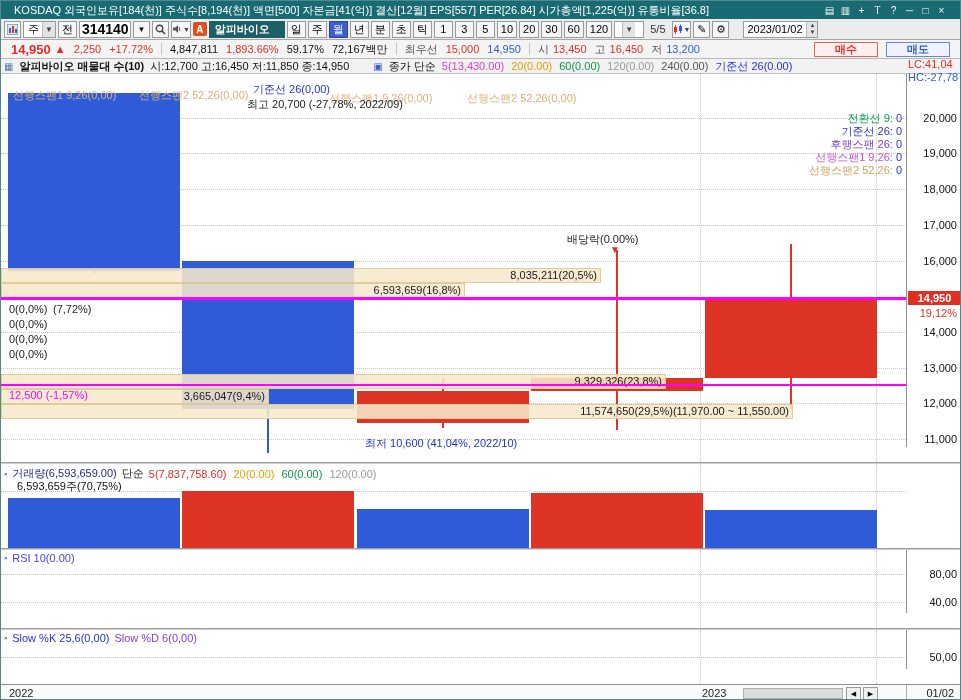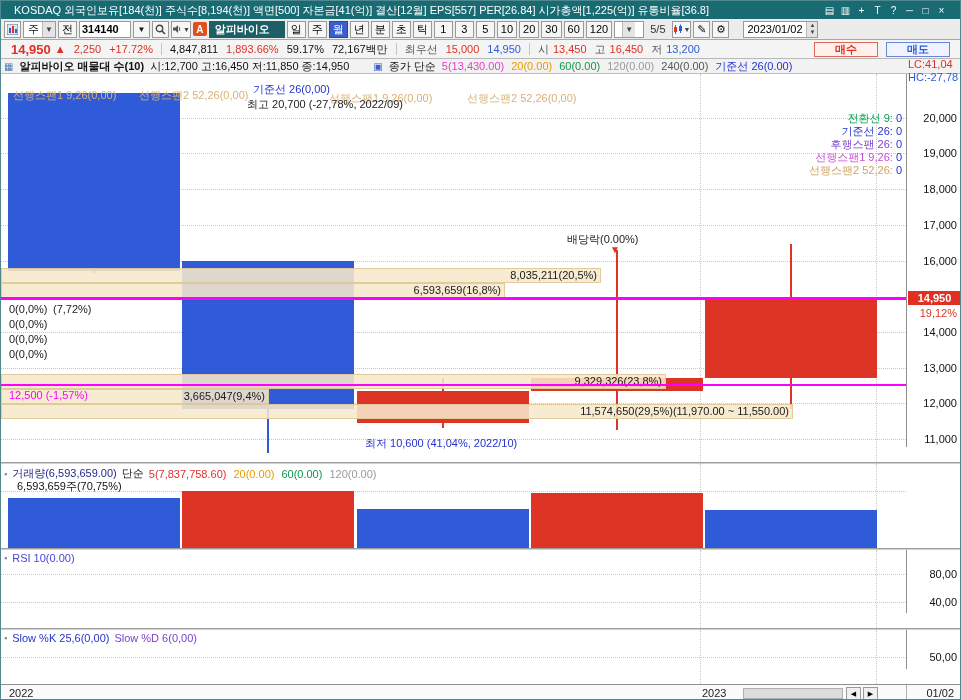--- a/index.html
+++ b/index.html
@@ -6,21 +6,21 @@
 body{font-family:"Liberation Sans","DejaVu Sans",sans-serif;font-size:11px;color:#111;background:#e8e8e8}
 .app{position:relative;width:961px;height:700px;background:#fff;border:1px solid #50888e;overflow:hidden}
 .titlebar{height:18px;background:#186b73;color:#fff;display:flex;align-items:center;gap:4px;padding:0 13px;white-space:nowrap;overflow:hidden}
 .tbicons{margin-left:auto;display:flex;gap:5px;align-items:center}
 .tbi{display:inline-block;min-width:11px;text-align:center;font-size:10px;cursor:default}
 .toolbar{height:21px;background:#ececec;border-bottom:1px solid #a8a8a8;display:flex;align-items:center;gap:2px;padding:0 3px;white-space:nowrap}
 .tb{height:17px;min-width:19px;padding:0 3px;background:#f6f6f6;border:1px solid #9a9a9a;font-size:11px;line-height:14px;cursor:pointer;font-family:inherit}
 .tb.active{background:#3a5fcd;color:#fff;border-color:#2c46a0}
 .combo{height:17px;background:#fff;border:1px solid #9a9a9a;display:inline-flex;align-items:center;padding:0 0 0 4px;gap:3px}
 .dar{font-size:8px;color:#444;background:#e4e4e4;border-left:1px solid #bbb;padding:0 2px;align-self:stretch;display:flex;align-items:center}
-.codein{width:52px;height:17px;border:1px solid #9a9a9a;font-size:11px;padding:0 2px;font-weight:bold;font-family:inherit}
+.codein{width:52px;height:17px;border:1px solid #9a9a9a;font-size:14px;padding:0 2px;font-weight:bold;font-family:inherit}
 .ticon{height:17px;min-width:17px;display:inline-flex;align-items:center;justify-content:center;background:#f6f6f6;border:1px solid #9a9a9a;font-size:11px;cursor:pointer;gap:1px}
 .badge{width:14px;height:14px;background:#e0501e;color:#fff;font-size:10px;font-weight:bold;display:inline-flex;align-items:center;justify-content:center;border-radius:2px}
 .namebox{height:17px;min-width:76px;background:#1c5f66;color:#fff;display:inline-flex;align-items:center;padding:0 6px;font-weight:bold}
 .pg{padding:0 4px;color:#333}
 .datebox{height:17px;border:1px solid #9a9a9a;background:#fff;display:inline-flex;align-items:center;margin-left:12px}
 .datebox input{width:62px;border:0;font-size:11px;padding:0 3px;font-family:inherit}
 .spin{display:inline-flex;flex-direction:column;font-size:6px;line-height:7px;background:#e4e4e4;border-left:1px solid #bbb;padding:0 2px;height:100%;justify-content:center;color:#444}
 .infobar{height:19px;background:#f4f4f4;border-bottom:1px solid #b8b8b8;display:flex;align-items:center;gap:8px;padding:0 10px;white-space:nowrap}
 .up{color:#e03024}.dn{color:#2f5bd8}.lbl{color:#555}
 .bigpx{font-size:13px;font-weight:bold;color:#e03024}
@@ -212,21 +212,21 @@
         <div class="cbody" style="left: 181px; top: 187px; height: 148px; background: rgb(47, 91, 216);"></div>
         <div class="wick" style="left: 441px; top: 304px; height: 50px; background: rgb(221, 52, 37);"></div>
         <div class="cbody" style="left: 356px; top: 317px; height: 32px; background: rgb(221, 52, 37);"></div>
         <div class="wick" style="left: 615px; top: 176px; height: 180px; background: rgb(221, 52, 37);"></div>
         <div class="cbody" style="left: 530px; top: 304px; height: 13px; background: rgb(221, 52, 37);"></div>
         <div class="wick" style="left: 789px; top: 170px; height: 165px; background: rgb(221, 52, 37);"></div>
         <div class="cbody" style="left: 704px; top: 224px; height: 80px; background: rgb(221, 52, 37);"></div>
         <div class="band" style="top: 194px; width: 600px;">
           <div class="bandl">8,035,211(20,5%)</div>
         </div>
-        <div class="band" style="top: 209px; width: 504px;">
+        <div class="band" style="top: 209px; width: 464px;">
           <div class="bandl">6,593,659(16,8%)</div>
         </div>
         <div class="band" style="top: 300px; width: 665px;">
           <div class="bandl">9,329,326(23,8%)</div>
         </div>
         <div class="band" style="top: 315px; width: 268px;">
           <div class="bandl">3,665,047(9,4%)</div>
         </div>
         <div class="band" style="top: 330px; width: 792px;">
           <div class="bandl">11,574,650(29,5%)(11,970.00 ~ 11,550.00)</div>

